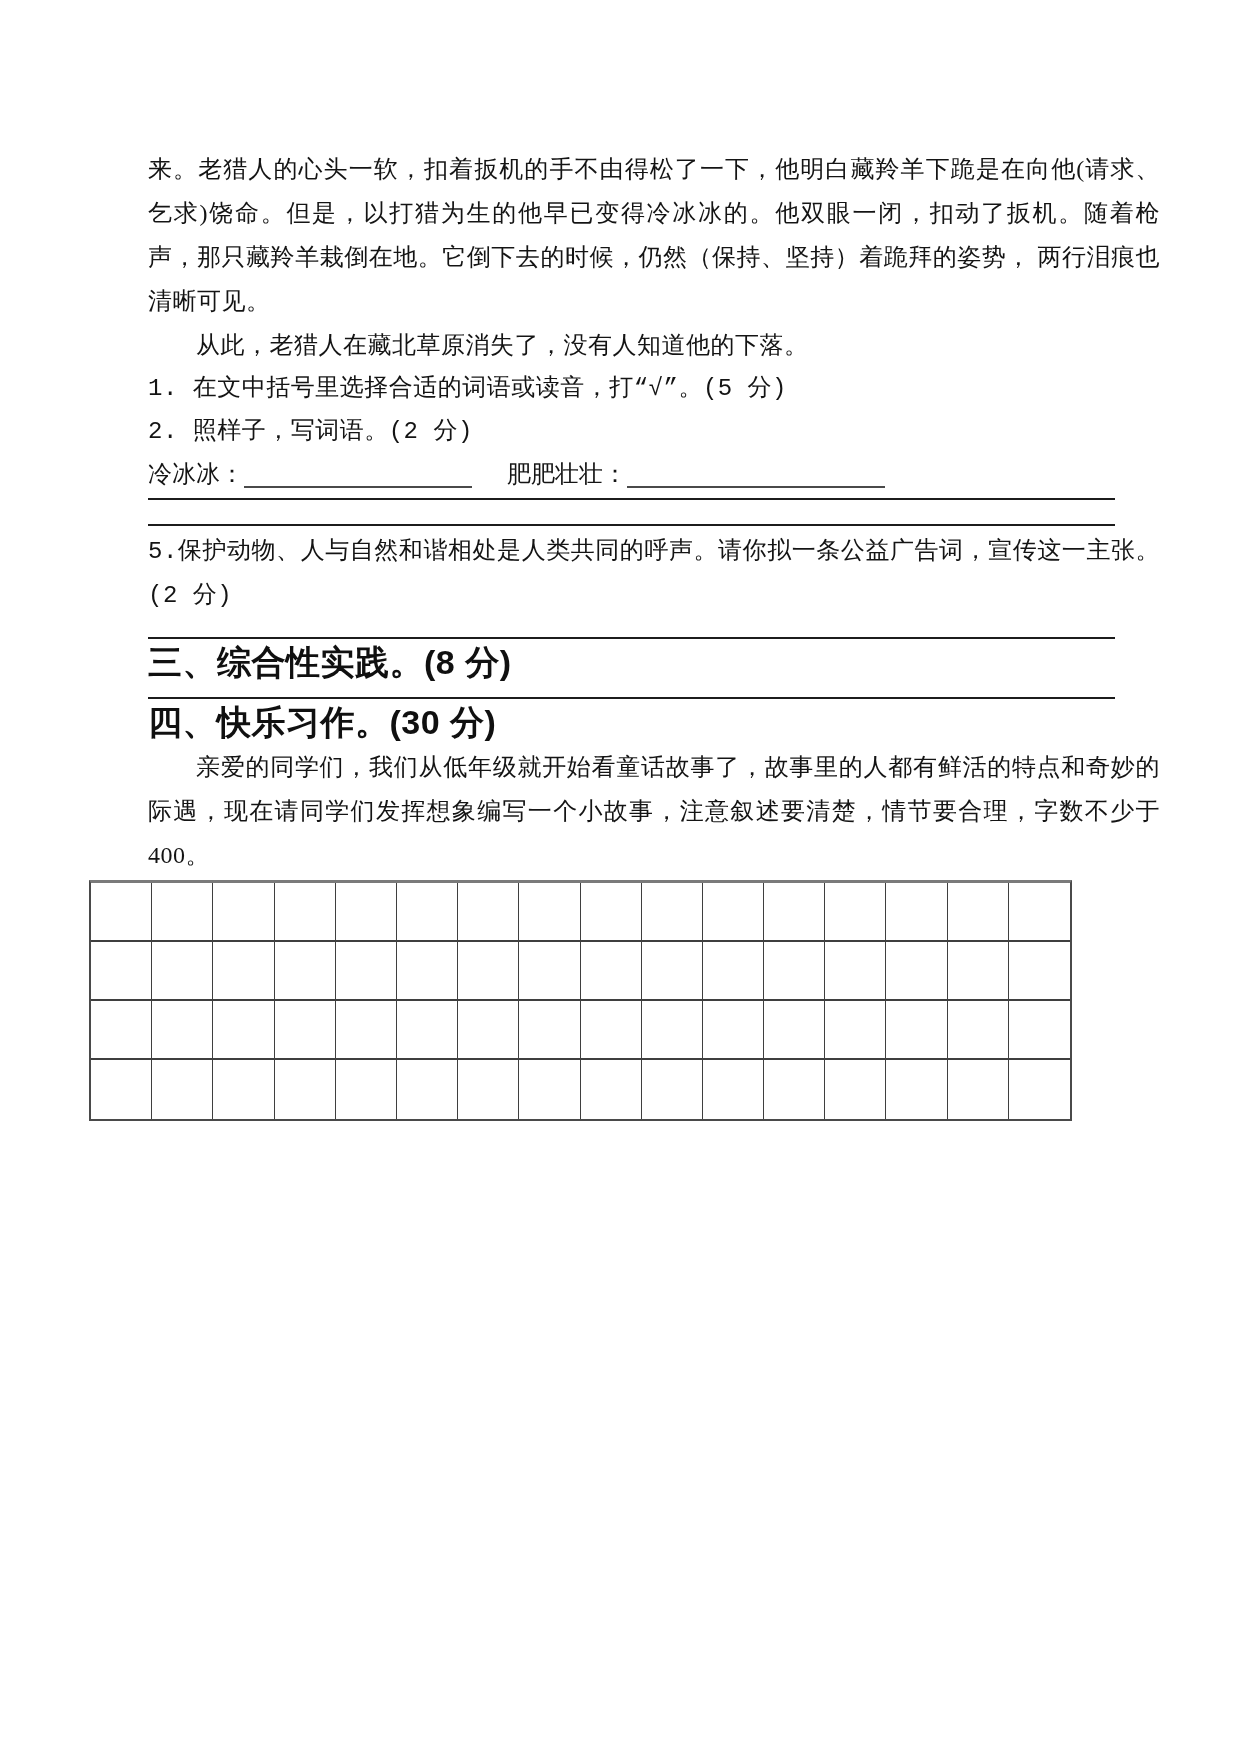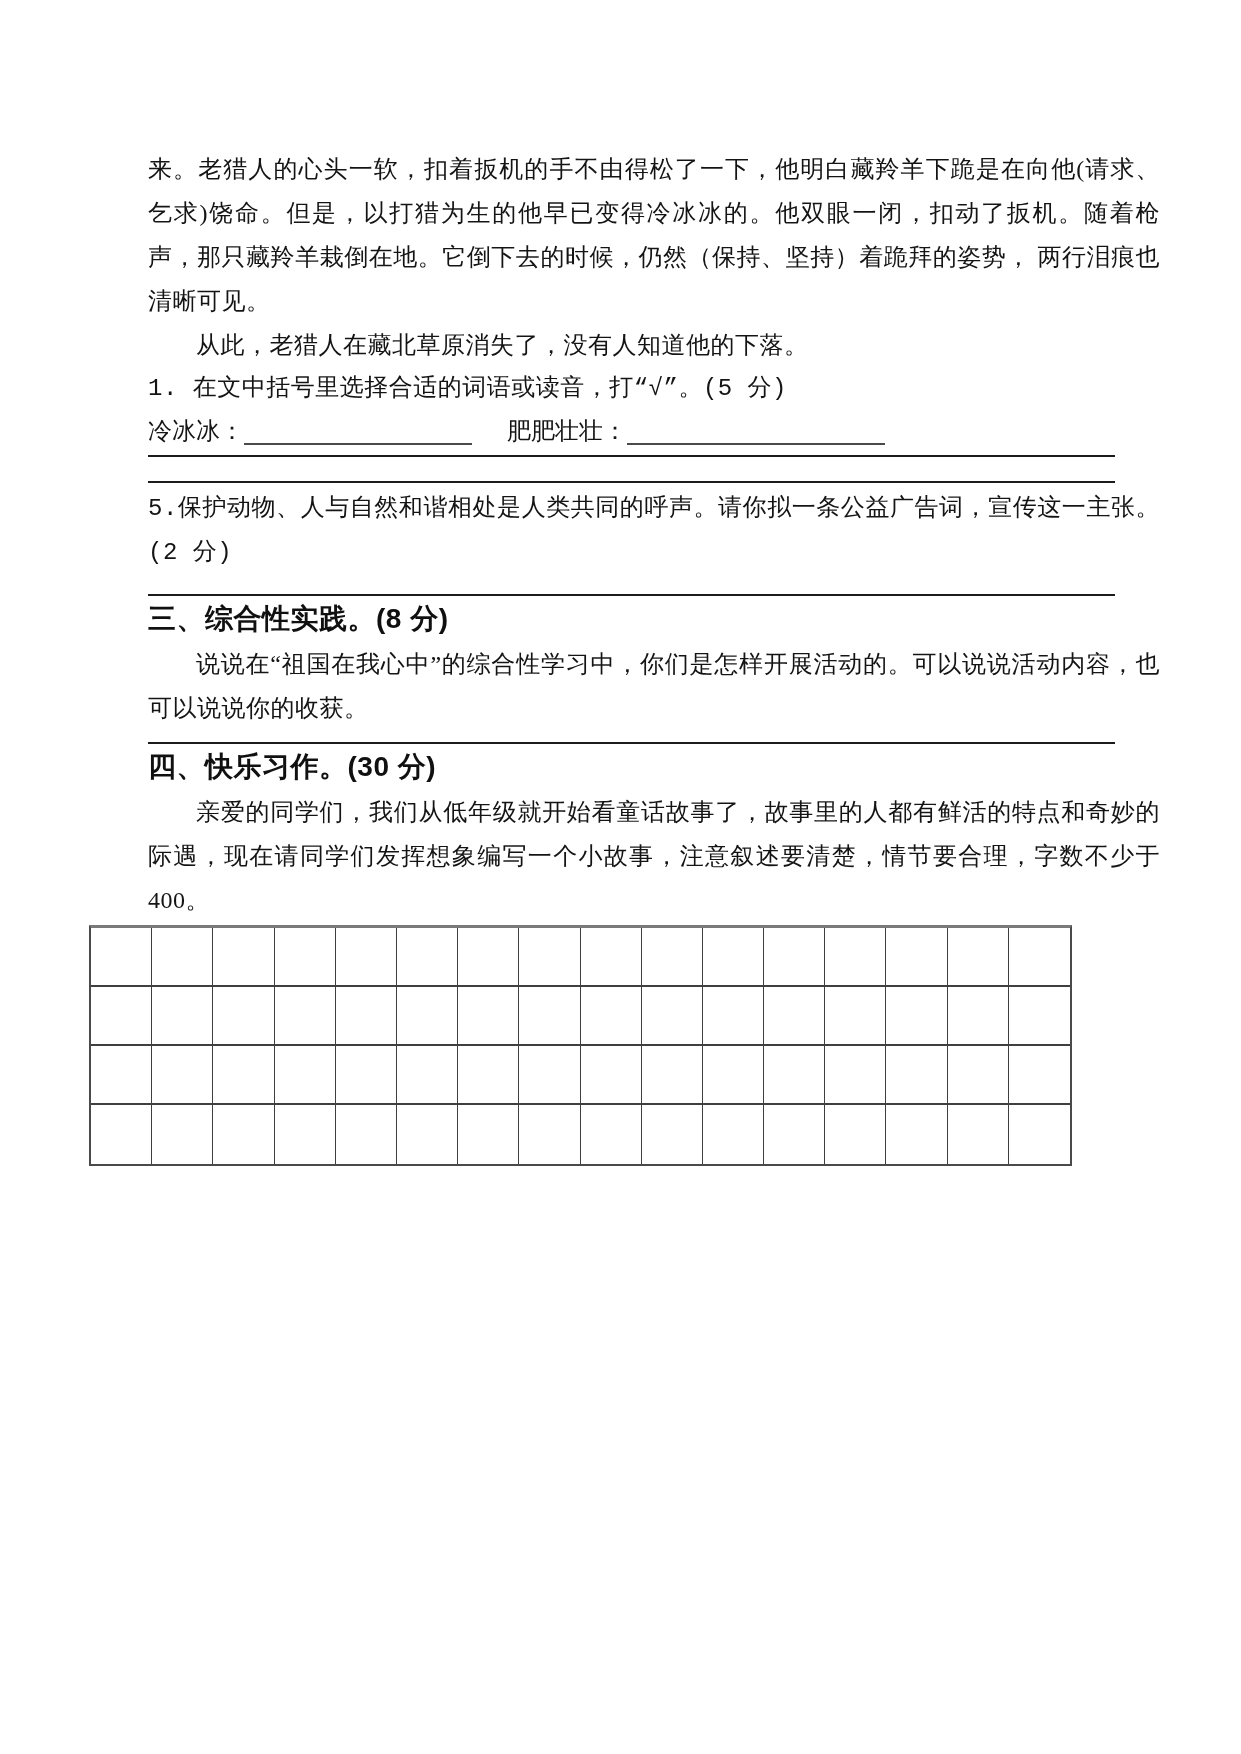--- a/index.html
+++ b/index.html
@@ -59,21 +59,21 @@
   }
   .m2{margin-top:2px;}
   .m4{margin-top:4px;}
   .m24{margin-top:24px;}
   .m19{margin-top:19px;}
   .m12{margin-top:12px;}
   .m7{margin-top:7px;}
   
   .sec-title{
     margin:0;
-    font-size:28px;
+    font-size:34px;
     font-weight:bold;
     line-height:46px;
     font-family:"Liberation Sans","DejaVu Sans",sans-serif;
     color:#101010;
     letter-spacing:0.5px;
   }
   .sec-body{
     margin:0;
     font-size:24px;
     line-height:44px;
@@ -105,37 +105,37 @@
 <body>
 
 <div class="page">
 
   <div class="passage">
     <p>来。老猎人的心头一软，扣着扳机的手不由得松了一下，他明白藏羚羊下跪是在向他(请求、乞求)饶命。但是，以打猎为生的他早已变得冷冰冰的。他双眼一闭，扣动了扳机。随着枪声，那只藏羚羊栽倒在地。它倒下去的时候，仍然（保持、坚持）着跪拜的姿势， 两行泪痕也清晰可见。</p>
     <p class="ind">从此，老猎人在藏北草原消失了，没有人知道他的下落。</p>
   </div>
 
   <p class="qline">1. 在文中括号里选择合适的词语或读音，打“√”。(5 分)</p>
+  <p class="qline">2. 照样子，写词语。(2 分)</p>
 
   <div class="blanks-row">
     <span>冷冰冰：</span><span class="blank-line blank-1"></span><span class="blank-label-2">肥肥壮壮：</span><span class="blank-line blank-2"></span>
   </div>
 
 
   <div class="ansline m2"></div>
 
 
   <div class="ansline m24"></div>
 
   <p class="qline q2lines m4">5.保护动物、人与自然和谐相处是人类共同的呼声。请你拟一条公益广告词，宣传这一主张。(2 分)</p>
 
   <div class="ansline m19"></div>
 
   <h2 class="sec-title m7">三、综合性实践。(8 分)</h2>
-  <p class="sec-body ind">说说在“祖国在我心中”的综合性学习中，你们是怎样开展活动的。可以说说活动内容，也可以说说你的收获。</p>
 
   <div class="ansline m12"></div>
 
   <h2 class="sec-title m2">四、快乐习作。(30 分)</h2>
   <p class="sec-body ind">亲爱的同学们，我们从低年级就开始看童话故事了，故事里的人都有鲜活的特点和奇妙的际遇，现在请同学们发挥想象编写一个小故事，注意叙述要清楚，情节要合理，字数不少于 400。</p>
 
   <div class="comp-grid" style="grid-template-columns: repeat(16, 61.2px);">
       <div class="cell"></div>
       <div class="cell"></div>
       <div class="cell"></div>

